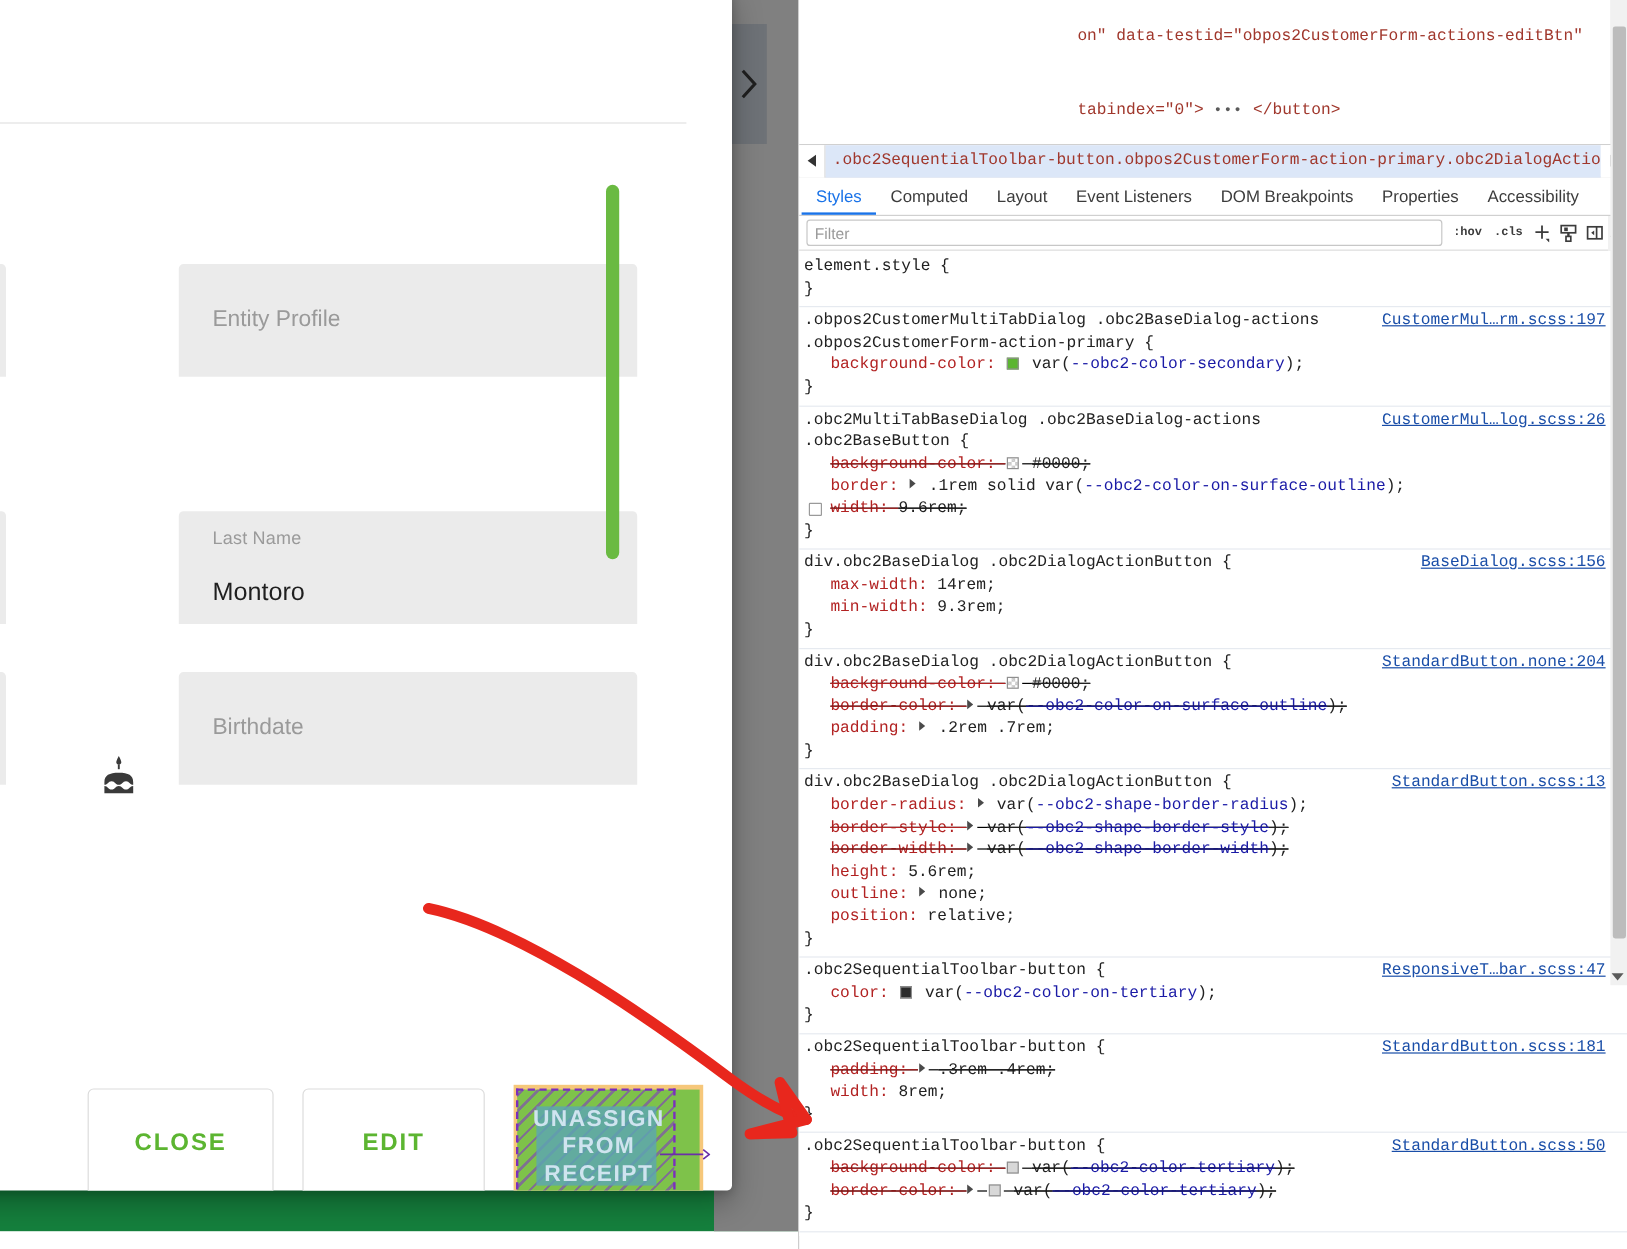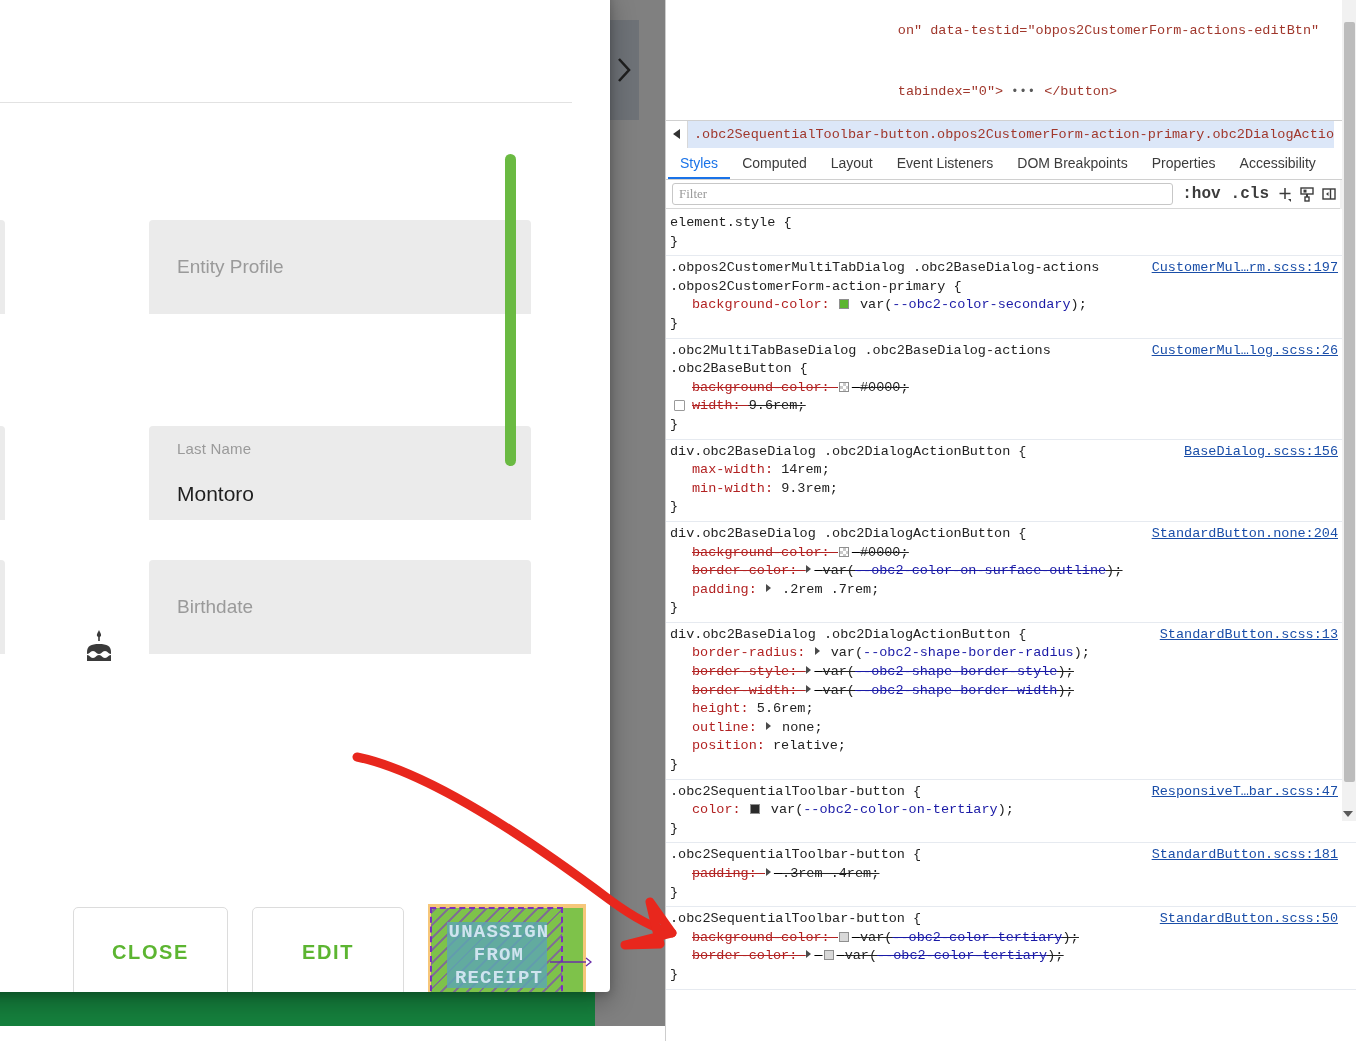--- a/index.html
+++ b/index.html
@@ -113,21 +113,21 @@
   }
   
   #hl-content {
     position: absolute; left: 19px; top: 18px; width: 100px; height: 66px;
     background: rgba(92,166,178,.82);
   }
   #btn-unassign-label {
     position: absolute; left: 19px; top: 15px; width: 104px; height: 72px;
     display: flex; flex-direction: column; align-items: center; justify-content: center;
     color: #cfe4ef; font-size: 19px; font-weight: 700; letter-spacing: 1.2px;
-    line-height: 23px; text-align: center; pointer-events: none; font-family: Liberation Mono, monospace;
+    line-height: 23px; text-align: center; pointer-events: none;
   }
   #hl-ruler {
     position: absolute; left: 122px; top: 52px; width: 42px; height: 12px;
   }
 
   
   #dialog-scroll-thumb {
     position: absolute; left: 545px; top: 162px;
     width: 11px; height: 312px;
     background: #6aba42; border-radius: 6px;
@@ -224,28 +224,28 @@
     height: 29px;
     background: #ffffff;
     border-bottom: 1px solid #d7d7d7;
     padding: 0 2px;
   }
   #filter-input {
     flex: 1 1 auto; height: 22px;
     margin: 0 4px;
     border: 1px solid #c7c7c7; border-radius: 3px;
     background: #fff;
-    font-family: Liberation Serif, serif;
+    font-family: Liberation Sans, sans-serif;
     font-size: 13px; color: #333;
     padding: 0 6px;
   }
   #filter-input::placeholder { color: #9a9a9a; }
   .dt-ctl {
     font-family: "Liberation Mono", monospace;
-    font-size: 16px; color: #3c3c3c;
+    font-size: 10px; color: #3c3c3c;
     padding: 0 5px; cursor: pointer; font-weight: 700;
   }
   .dt-icon-btn {
     width: 22px; height: 22px; display: flex;
     align-items: center; justify-content: center; cursor: pointer;
   }
   #filter-scroll-up {
     width: 14px; height: 29px; background: #f1f1f1;
     display: flex; align-items: center; justify-content: center;
   }
@@ -469,20 +469,21 @@
           <div class="decl"><span class="prop">background-color: </span><span class="swatch" style="background: rgb(92, 181, 49);"></span> <span class="val">var(<span class="varname">--obc2-color-secondary</span>);</span></div>
           <div class="selector">}</div>
         </div>
         <div class="rule">
           <div class="sel-row">
             <div class="selector">.obc2MultiTabBaseDialog .obc2BaseDialog-actions
 .obc2BaseButton {</div>
             <div class="origin">CustomerMul…log.scss:26</div>
           </div>
           <div class="decl struck"><span class="prop">background-color: </span><span class="swatch swatch-check"></span> <span class="val">#0000;</span></div>
+          <div class="decl"><span class="prop">border: </span><span class="expand-tri"></span> <span class="val">.1rem solid var(<span class="varname">--obc2-color-on-surface-outline</span>);</span></div>
           <div class="decl struck"><span class="disabled-box"></span><span class="prop">width: </span><span class="val">9.6rem;</span></div>
           <div class="selector">}</div>
         </div>
         <div class="rule">
           <div class="sel-row">
             <div class="selector">div.obc2BaseDialog .obc2DialogActionButton {</div>
             <div class="origin">BaseDialog.scss:156</div>
           </div>
           <div class="decl"><span class="prop">max-width: </span><span class="val">14rem;</span></div>
           <div class="decl"><span class="prop">min-width: </span><span class="val">9.3rem;</span></div>
@@ -518,20 +519,21 @@
           </div>
           <div class="decl"><span class="prop">color: </span><span class="swatch" style="background: rgb(43, 43, 43);"></span> <span class="val">var(<span class="varname">--obc2-color-on-tertiary</span>);</span></div>
           <div class="selector">}</div>
         </div>
         <div class="rule">
           <div class="sel-row">
             <div class="selector">.obc2SequentialToolbar-button {</div>
             <div class="origin">StandardButton.scss:181</div>
           </div>
           <div class="decl struck"><span class="prop">padding: </span><span class="expand-tri"></span> <span class="val">.3rem .4rem;</span></div>
+          <div class="decl"><span class="prop">width: </span><span class="val">8rem;</span></div>
           <div class="selector">}</div>
         </div>
         <div class="rule">
           <div class="sel-row">
             <div class="selector">.obc2SequentialToolbar-button {</div>
             <div class="origin">StandardButton.scss:50</div>
           </div>
           <div class="decl struck"><span class="prop">background-color: </span><span class="swatch" style="background: rgb(216, 216, 216);"></span> <span class="val">var(<span class="varname">--obc2-color-tertiary</span>);</span></div>
           <div class="decl struck"><span class="prop">border-color: </span><span class="expand-tri"></span> <span class="swatch" style="background: rgb(216, 216, 216);"></span> <span class="val">var(<span class="varname">--obc2-color-tertiary</span>);</span></div>
           <div class="selector">}</div>

